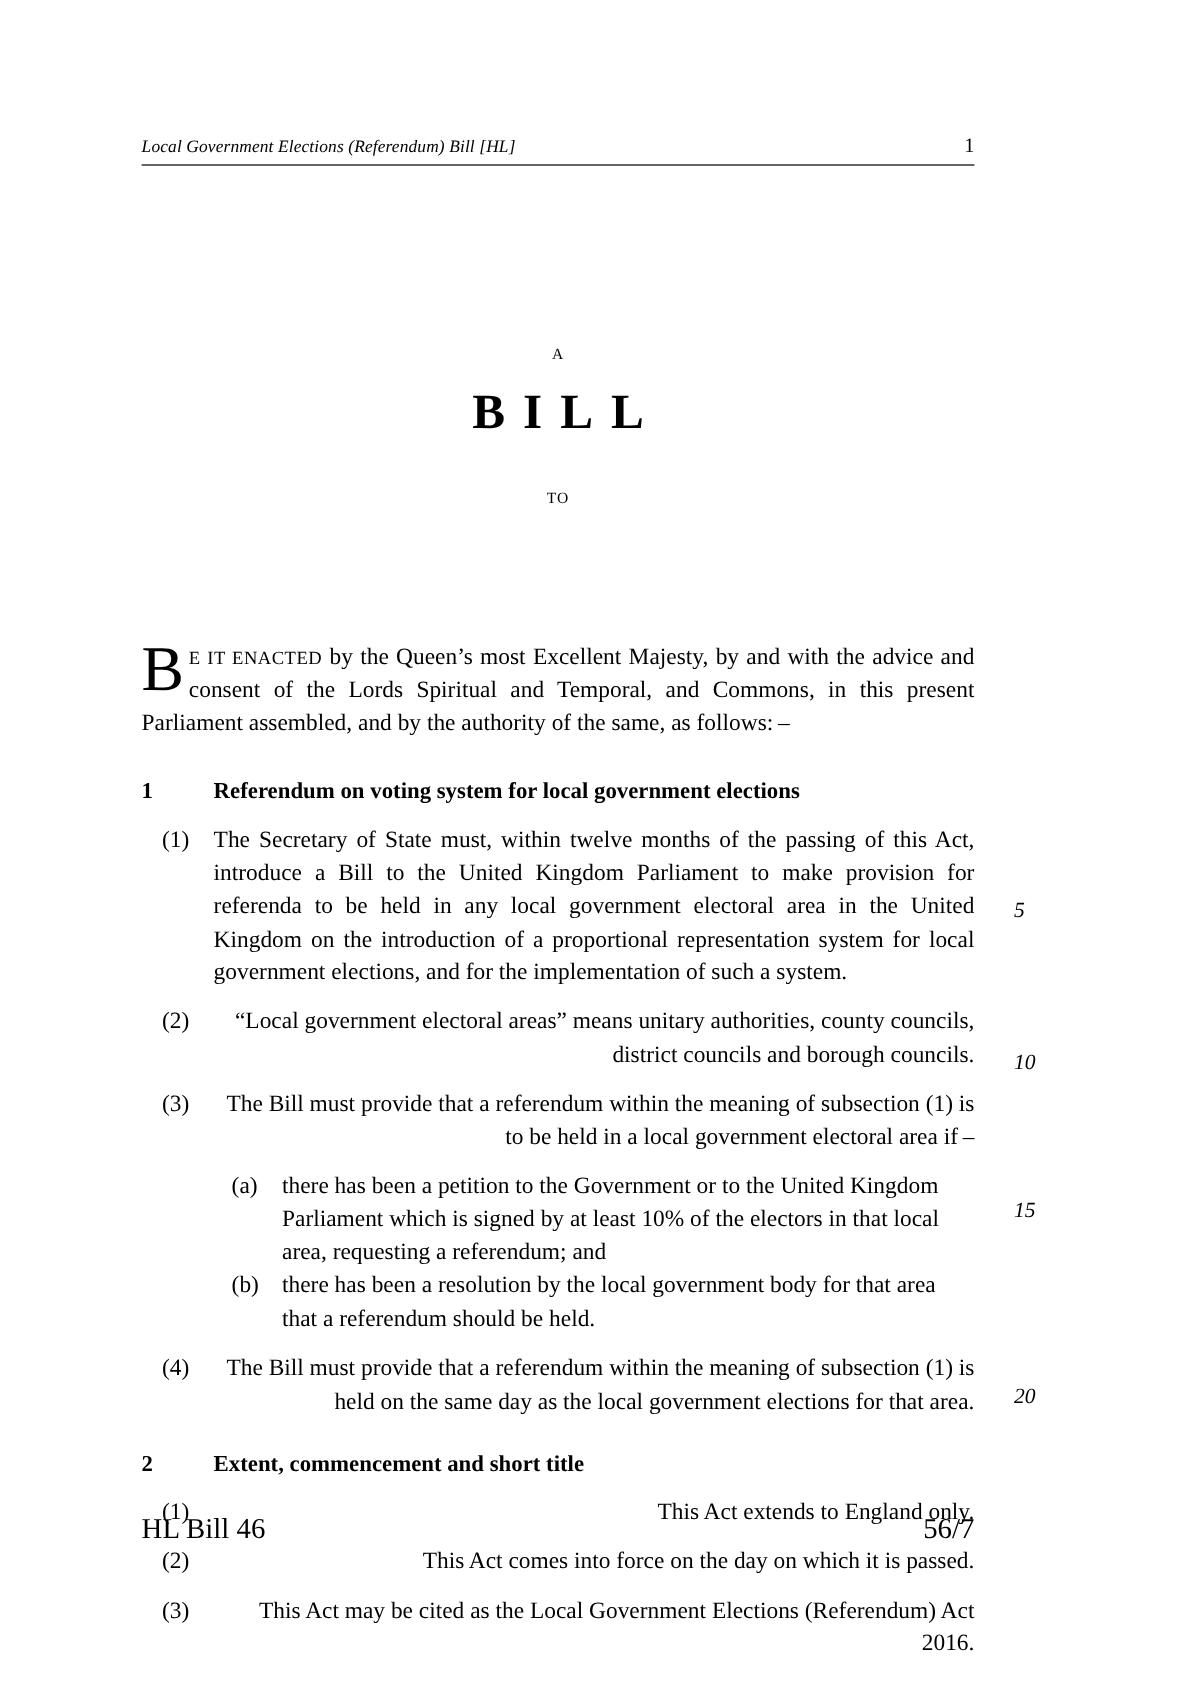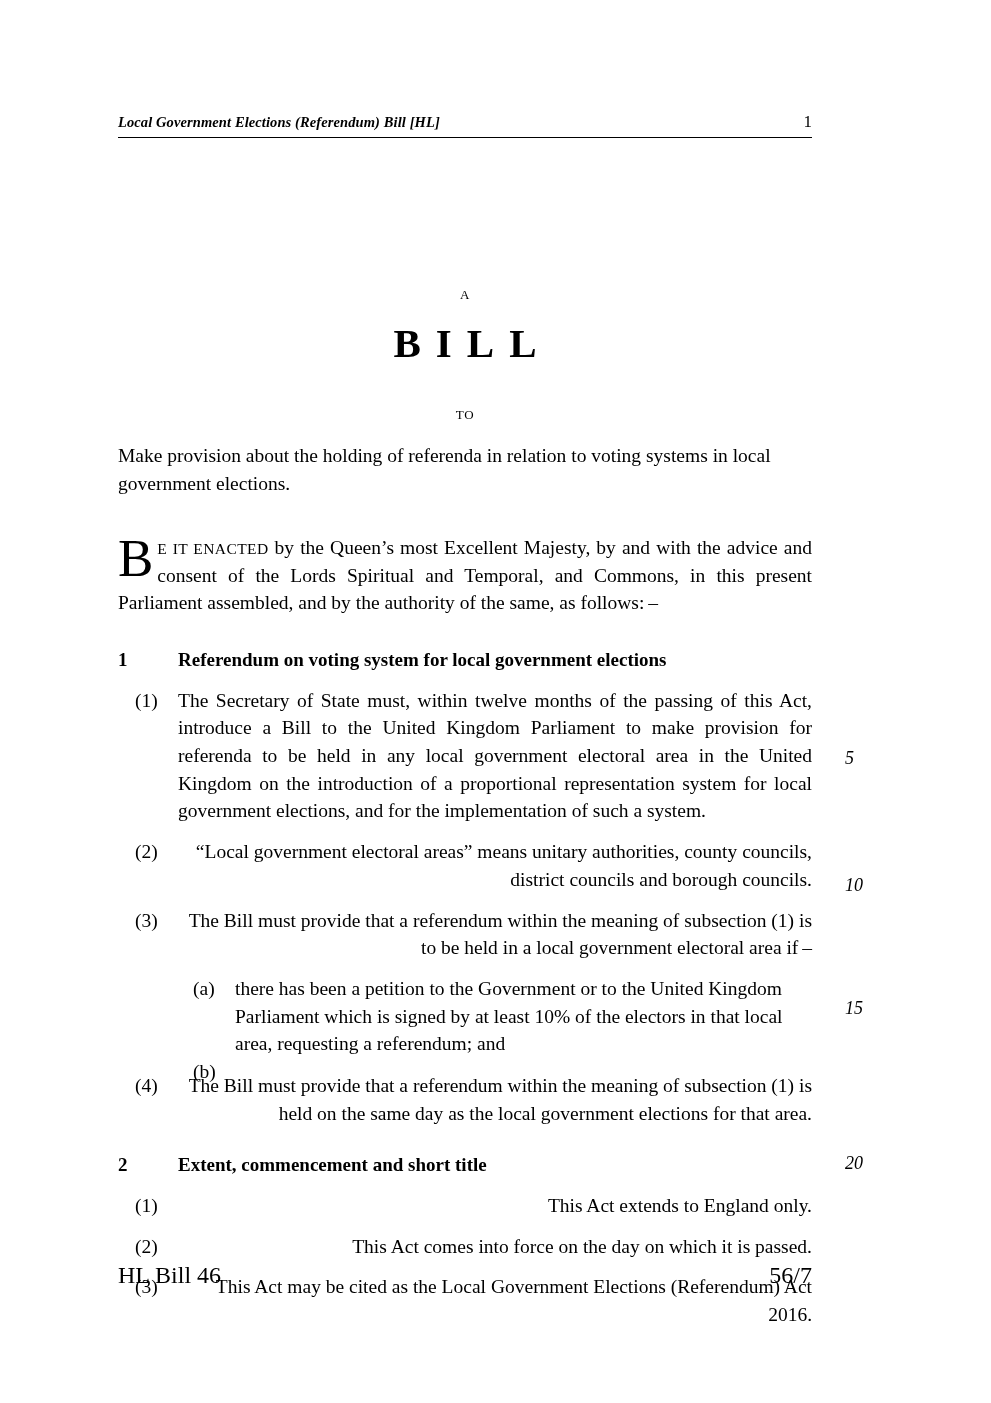--- a/index.html
+++ b/index.html
@@ -31,21 +31,20 @@
     width: 694px;
     display: flex;
     align-items: baseline;
     justify-content: space-between;
   }
   .running-head-title {
     font-style: italic;
     font-size: 14.5px;
     letter-spacing: 0.1px;
     white-space: nowrap;
-    font-weight: bold;
   }
   .running-head-page {
     font-size: 17px;
     font-style: normal;
   }
   .header-rule {
     position: absolute;
     left: 118px;
     top: 137px;
     width: 694px;
@@ -219,21 +218,20 @@
     <span class="running-head-page">1</span>
   </div>
   <div class="header-rule"></div>
 
   <div class="title-block">
     <div class="title-a">A</div>
     <div class="title-bill">BILL</div>
     <div class="title-to">TO</div>
   </div>
 
-  <div class="long-title">Make provision about the holding of referenda in relation to voting systems in local government elections.</div>
 
   <div class="enacting">
     <span class="dropcap">B</span><span class="smallcaps">E IT ENACTED</span><span> by the Queen’s most Excellent Majesty, by and with the advice and consent of the Lords Spiritual and Temporal, and Commons, in this present Parliament assembled, and by the authority of the same, as follows: –</span>
   </div>
 
   <div class="body-area">
 
     <div class="section-heading">
       <span class="sec-num">1</span>
       <span class="sec-title">Referendum on voting system for local government elections</span>
@@ -254,20 +252,21 @@
       <span class="sub-text nojust">The Bill must provide that a referendum within the meaning of subsection (1) is to be held in a local government electoral area if –</span>
     </div>
 
     <div class="para">
       <span class="para-num">(a)</span>
       <span class="para-text">there has been a petition to the Government or to the United Kingdom Parliament which is signed by at least 10% of the electors in that local area, requesting a referendum; and</span>
     </div>
 
     <div class="para">
       <span class="para-num">(b)</span>
+      <span class="para-text">there has been a resolution by the local government body for that area that a referendum should be held.</span>
     </div>
 
     <div class="subsection" style="margin-top:14px;">
       <span class="sub-num">(4)</span>
       <span class="sub-text nojust">The Bill must provide that a referendum within the meaning of subsection (1) is held on the same day as the local government elections for that area.</span>
     </div>
 
     <div class="section-heading gap-before-section">
       <span class="sec-num">2</span>
       <span class="sec-title">Extent, commencement and short title</span>

